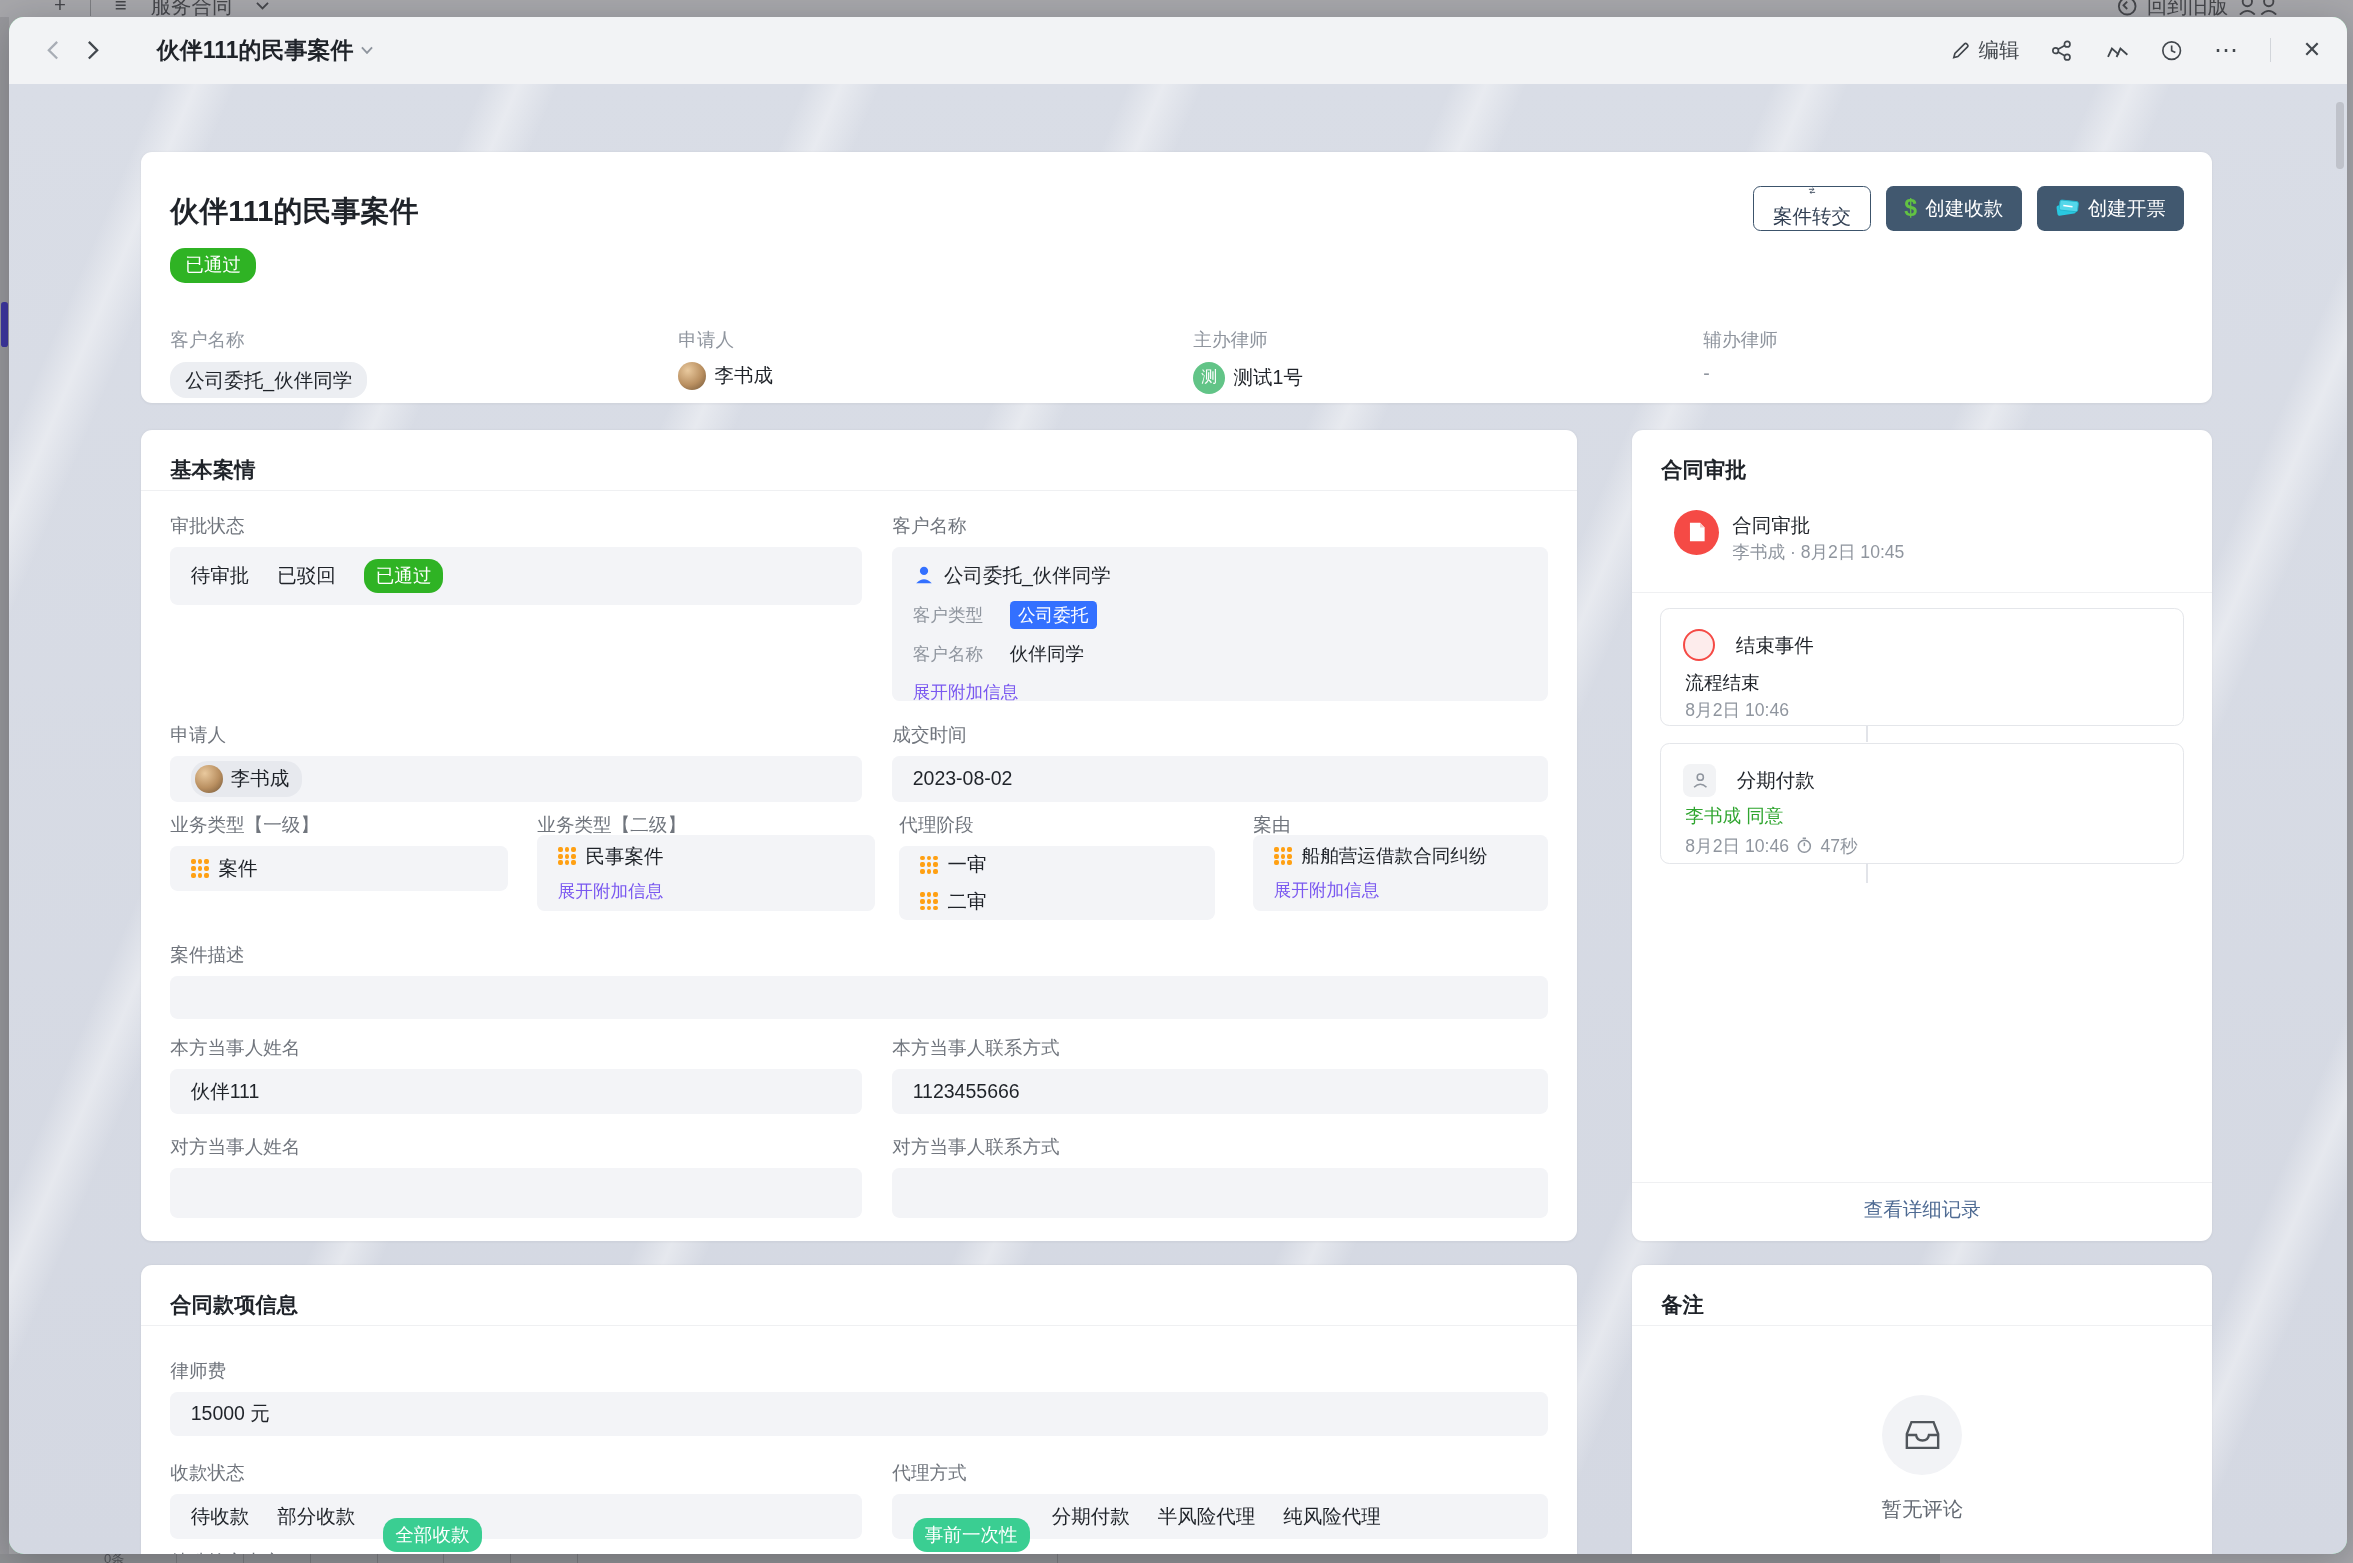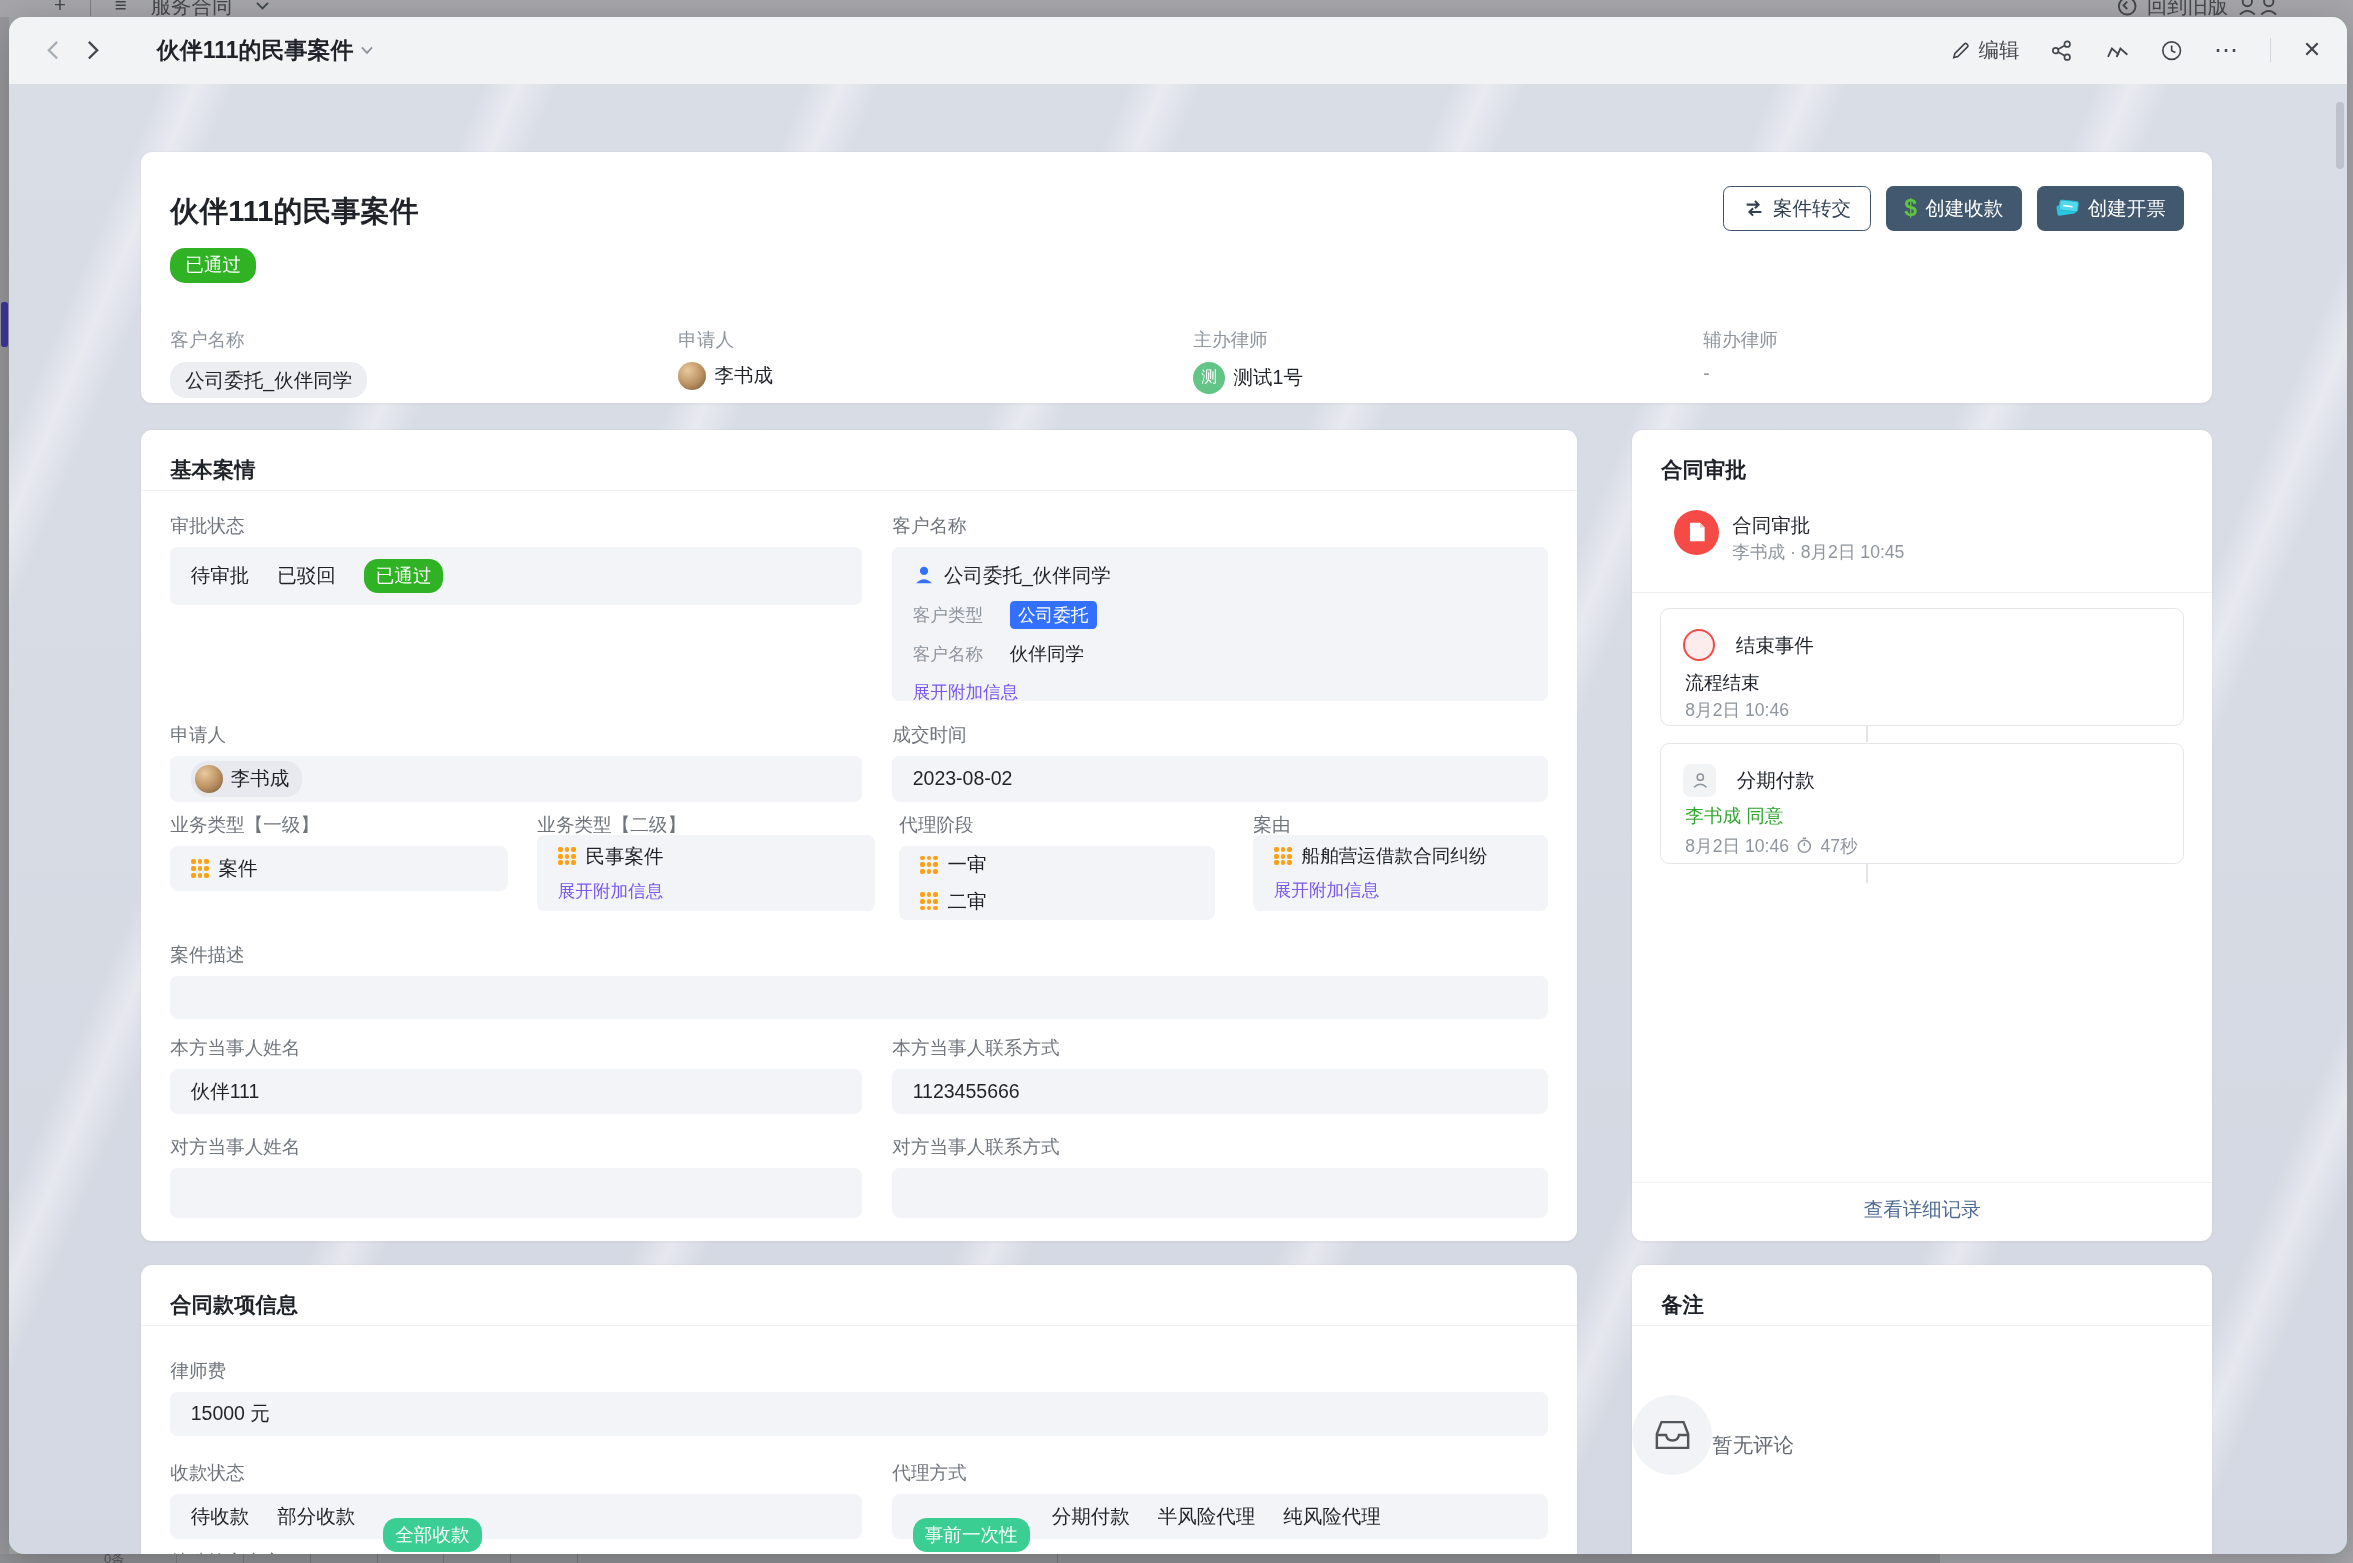--- a/index.html
+++ b/index.html
@@ -34,21 +34,21 @@
   .card{position:absolute;background:#fff;border-radius:11px;box-shadow:0 0.9px 2.8px rgba(31,35,41,.06);}
   .card-title{position:absolute;left:29px;top:25px;font-size:21.3px;font-weight:bold;color:#1f2329;}
   .card-divider{position:absolute;left:0;top:60px;width:100%;height:0.9px;background:#eff0f2;}
   
   .hc-title{position:absolute;left:29px;top:40px;font-size:29px;font-weight:bold;color:#1f2329;}
   .badge-green{display:inline-flex;align-items:center;background:#2fb324;color:#fff;border-radius:15px;
                padding:4.6px 15px;font-size:18.6px;}
   .hc-badge{position:absolute;left:29px;top:96px;}
   .hc-actions{position:absolute;right:28px;top:34px;display:flex;gap:15px;}
   .btn{height:45px;display:flex;align-items:center;gap:8.3px;border-radius:7.4px;padding:0 18.6px;font-size:19.5px;box-sizing:border-box;}
-  .btn-outline{background:#fff;border:1.4px solid #3c536b;color:#324054;}
+  .btn-outline{background:#fff;border:1.4px solid #3c536b;color:#324054;flex-direction:column;}
   .btn-dark{background:#41586f;color:#fff;}
   .dollar{color:#62c242;font-size:23px;font-weight:bold;}
   .hc-fields{position:absolute;left:29px;top:175px;width:2015px;}
   .hc-col{position:absolute;top:0;}
   .f-label{font-size:18.6px;color:#8f959e;}
   .hc-val{margin-top:9.3px;display:flex;align-items:center;gap:8.3px;font-size:19.5px;color:#1f2329;}
   .value-pill{background:#eceef2;border-radius:16px;padding:4.6px 15px;font-size:19.5px;color:#1f2329;display:inline-flex;align-items:center;gap:7.4px;}
   .avatar-photo{width:28px;height:28px;border-radius:50%;flex:none;
     background:radial-gradient(circle at 35% 30%,#e9c99e,#b98f60 55%,#6e5336 100%);}
   .avatar-green{width:32px;height:32px;border-radius:50%;background:#62c487;color:#fff;font-size:16px;
@@ -84,21 +84,21 @@
   .tc-time{position:absolute;left:24px;font-size:17.6px;color:#8f959e;display:flex;align-items:center;gap:7.4px;}
   .ic-end{width:32px;height:32px;border-radius:50%;background:#fdecec;border:2.3px solid #f54a45;box-sizing:border-box;}
   .ic-person-grey{width:33px;height:33px;border-radius:7.4px;background:#f2f3f5;display:flex;align-items:center;justify-content:center;}
   .ic-person-green{width:33px;height:33px;border-radius:50%;background:#fff;border:1.9px solid #3ab54a;box-sizing:border-box;
      display:flex;align-items:center;justify-content:center;}
   .green-text{color:#2fa52f;}
   .connector{position:absolute;left:234px;width:1.9px;background:#e2e4e9;}
   .ap-footer-divider{position:absolute;left:0;top:752px;width:100%;height:0.9px;background:#eff0f2;}
   .ap-link{position:absolute;left:0;top:766px;width:100%;text-align:center;font-size:19.5px;color:#4f6b93;}
   
-  .empty-wrap{position:absolute;left:0;top:130px;width:100%;display:flex;flex-direction:row;align-items:center;}
+  .empty-wrap{position:absolute;left:0;top:130px;width:100%;display:flex;flex-direction:column;align-items:center;}
   .empty-circle{width:80px;height:80px;border-radius:50%;background:#f2f3f6;display:flex;align-items:center;justify-content:center;}
   .empty-text{margin-top:20.4px;font-size:20.4px;color:#646a73;}
   svg{display:block;}
 </style>
 </head>
 <body>
 
 <div class="screen">
 
   <div class="bg-top">

